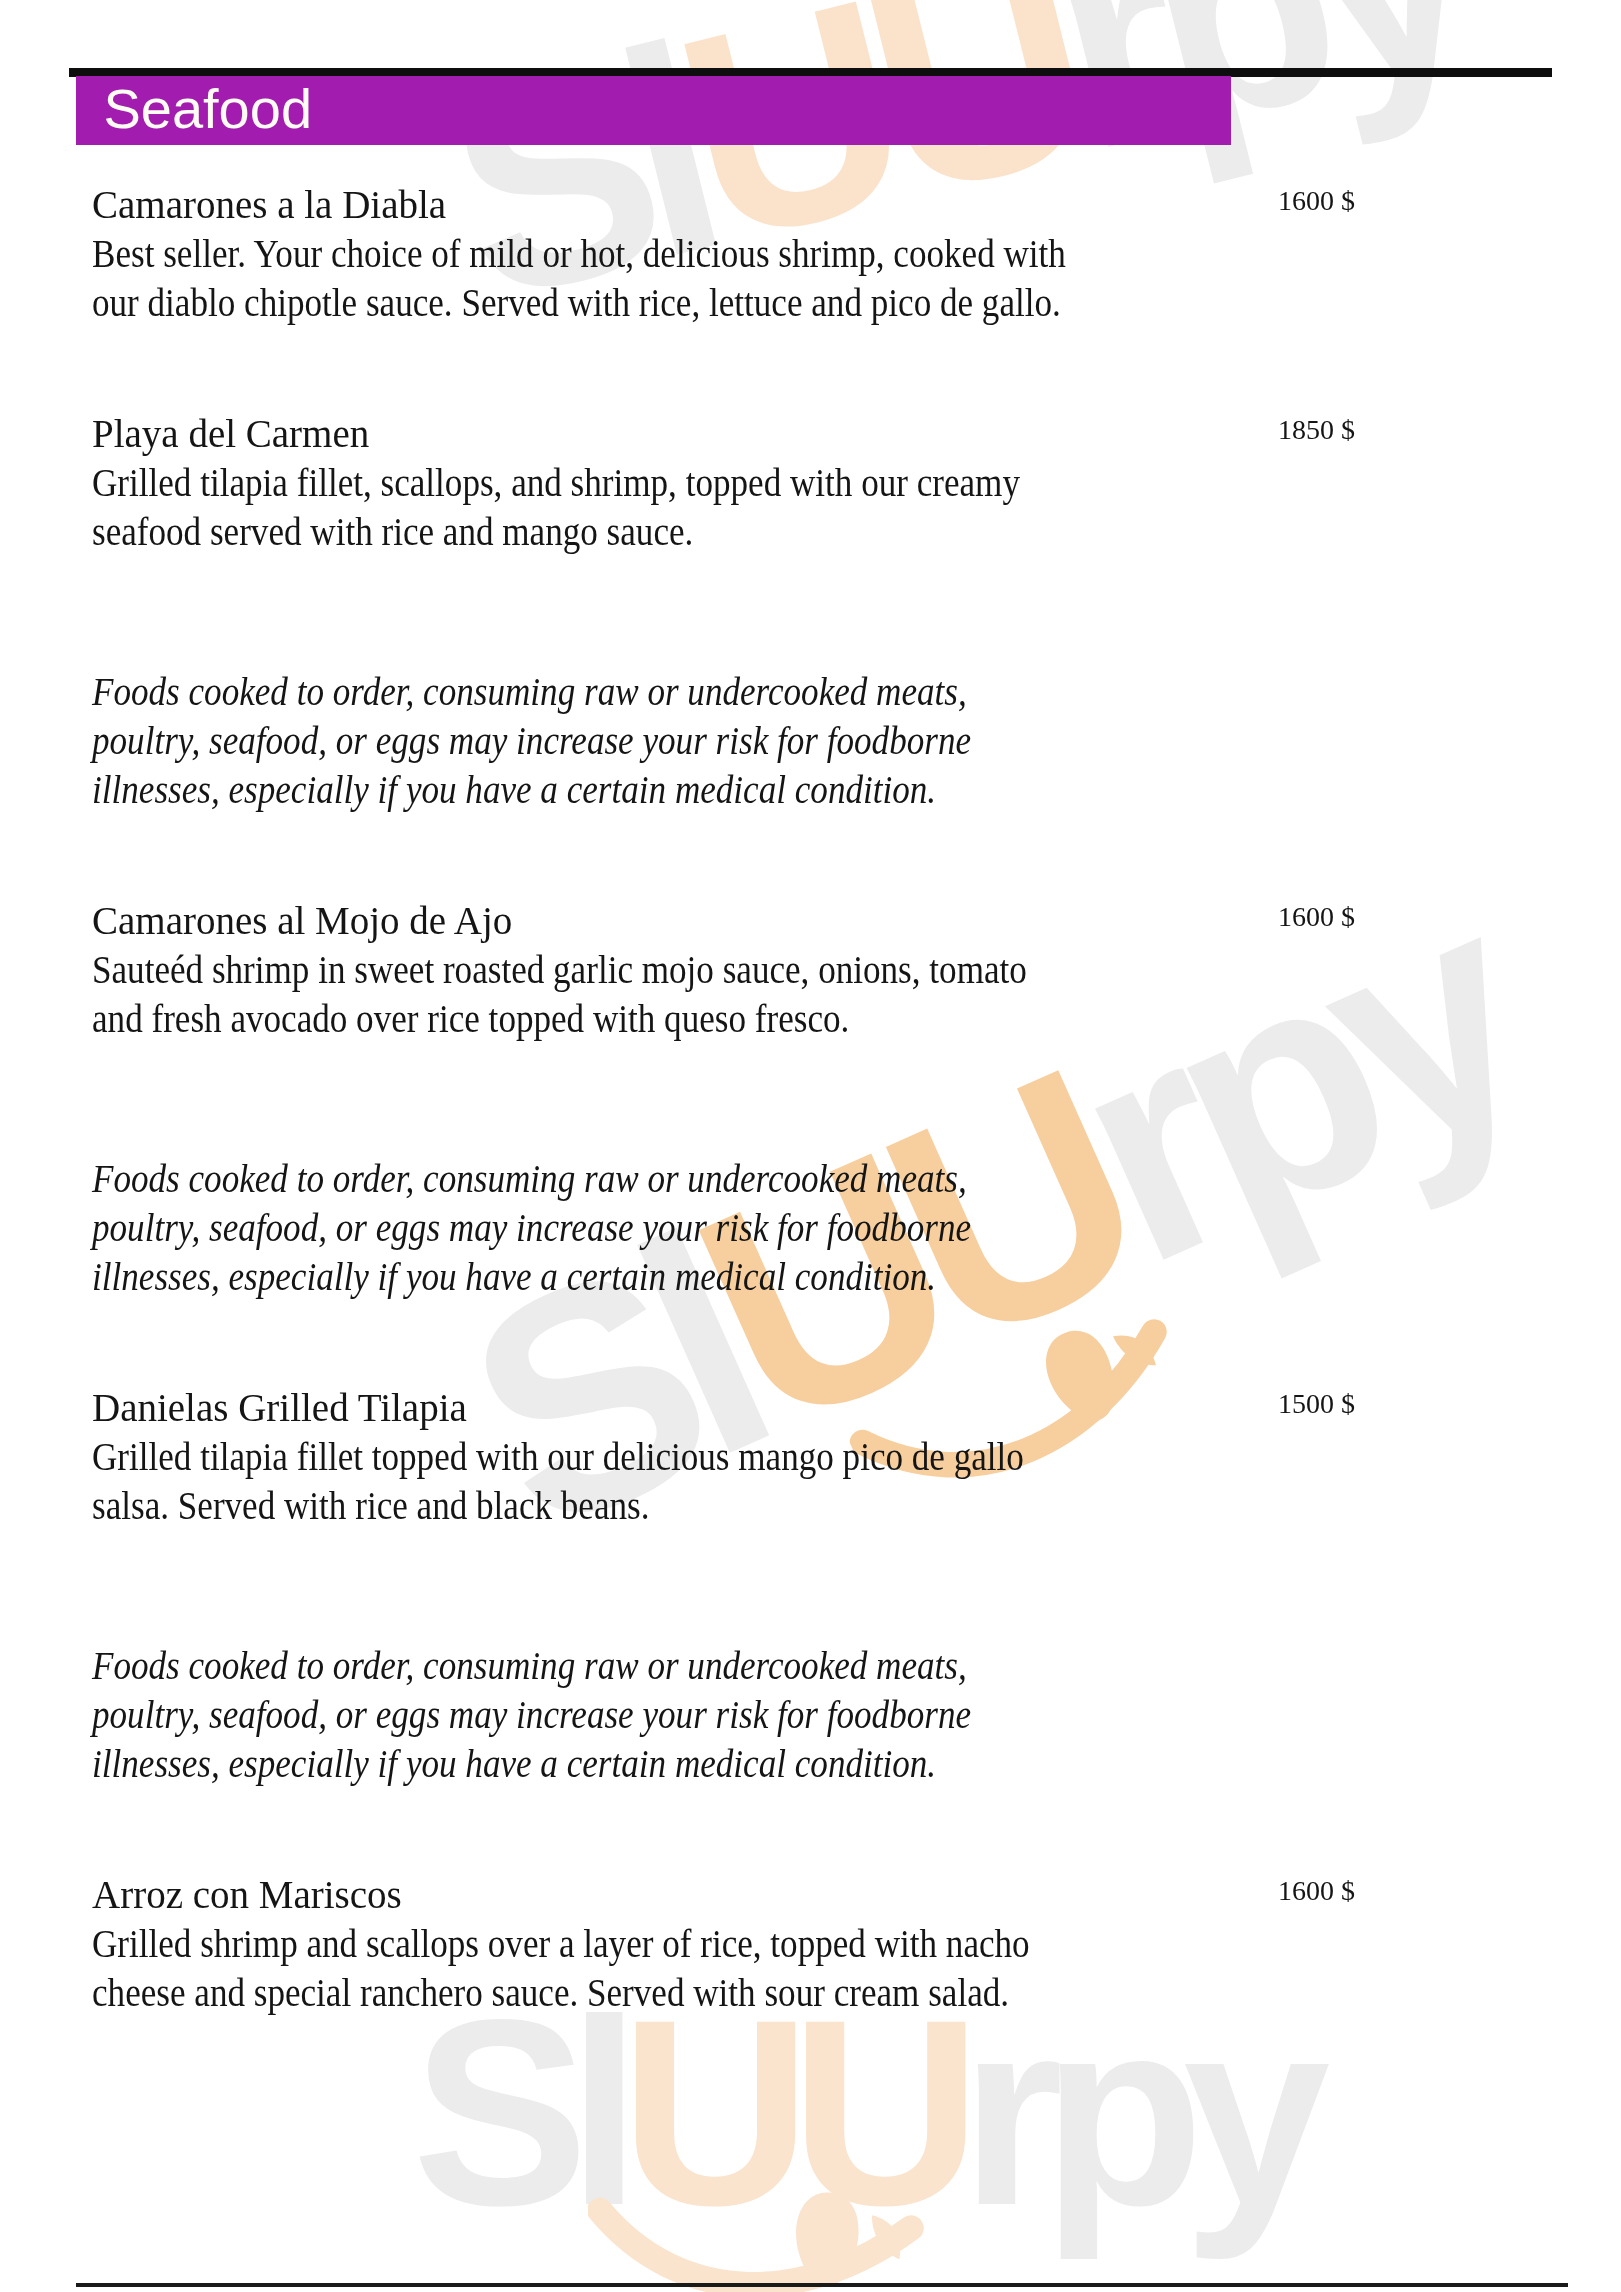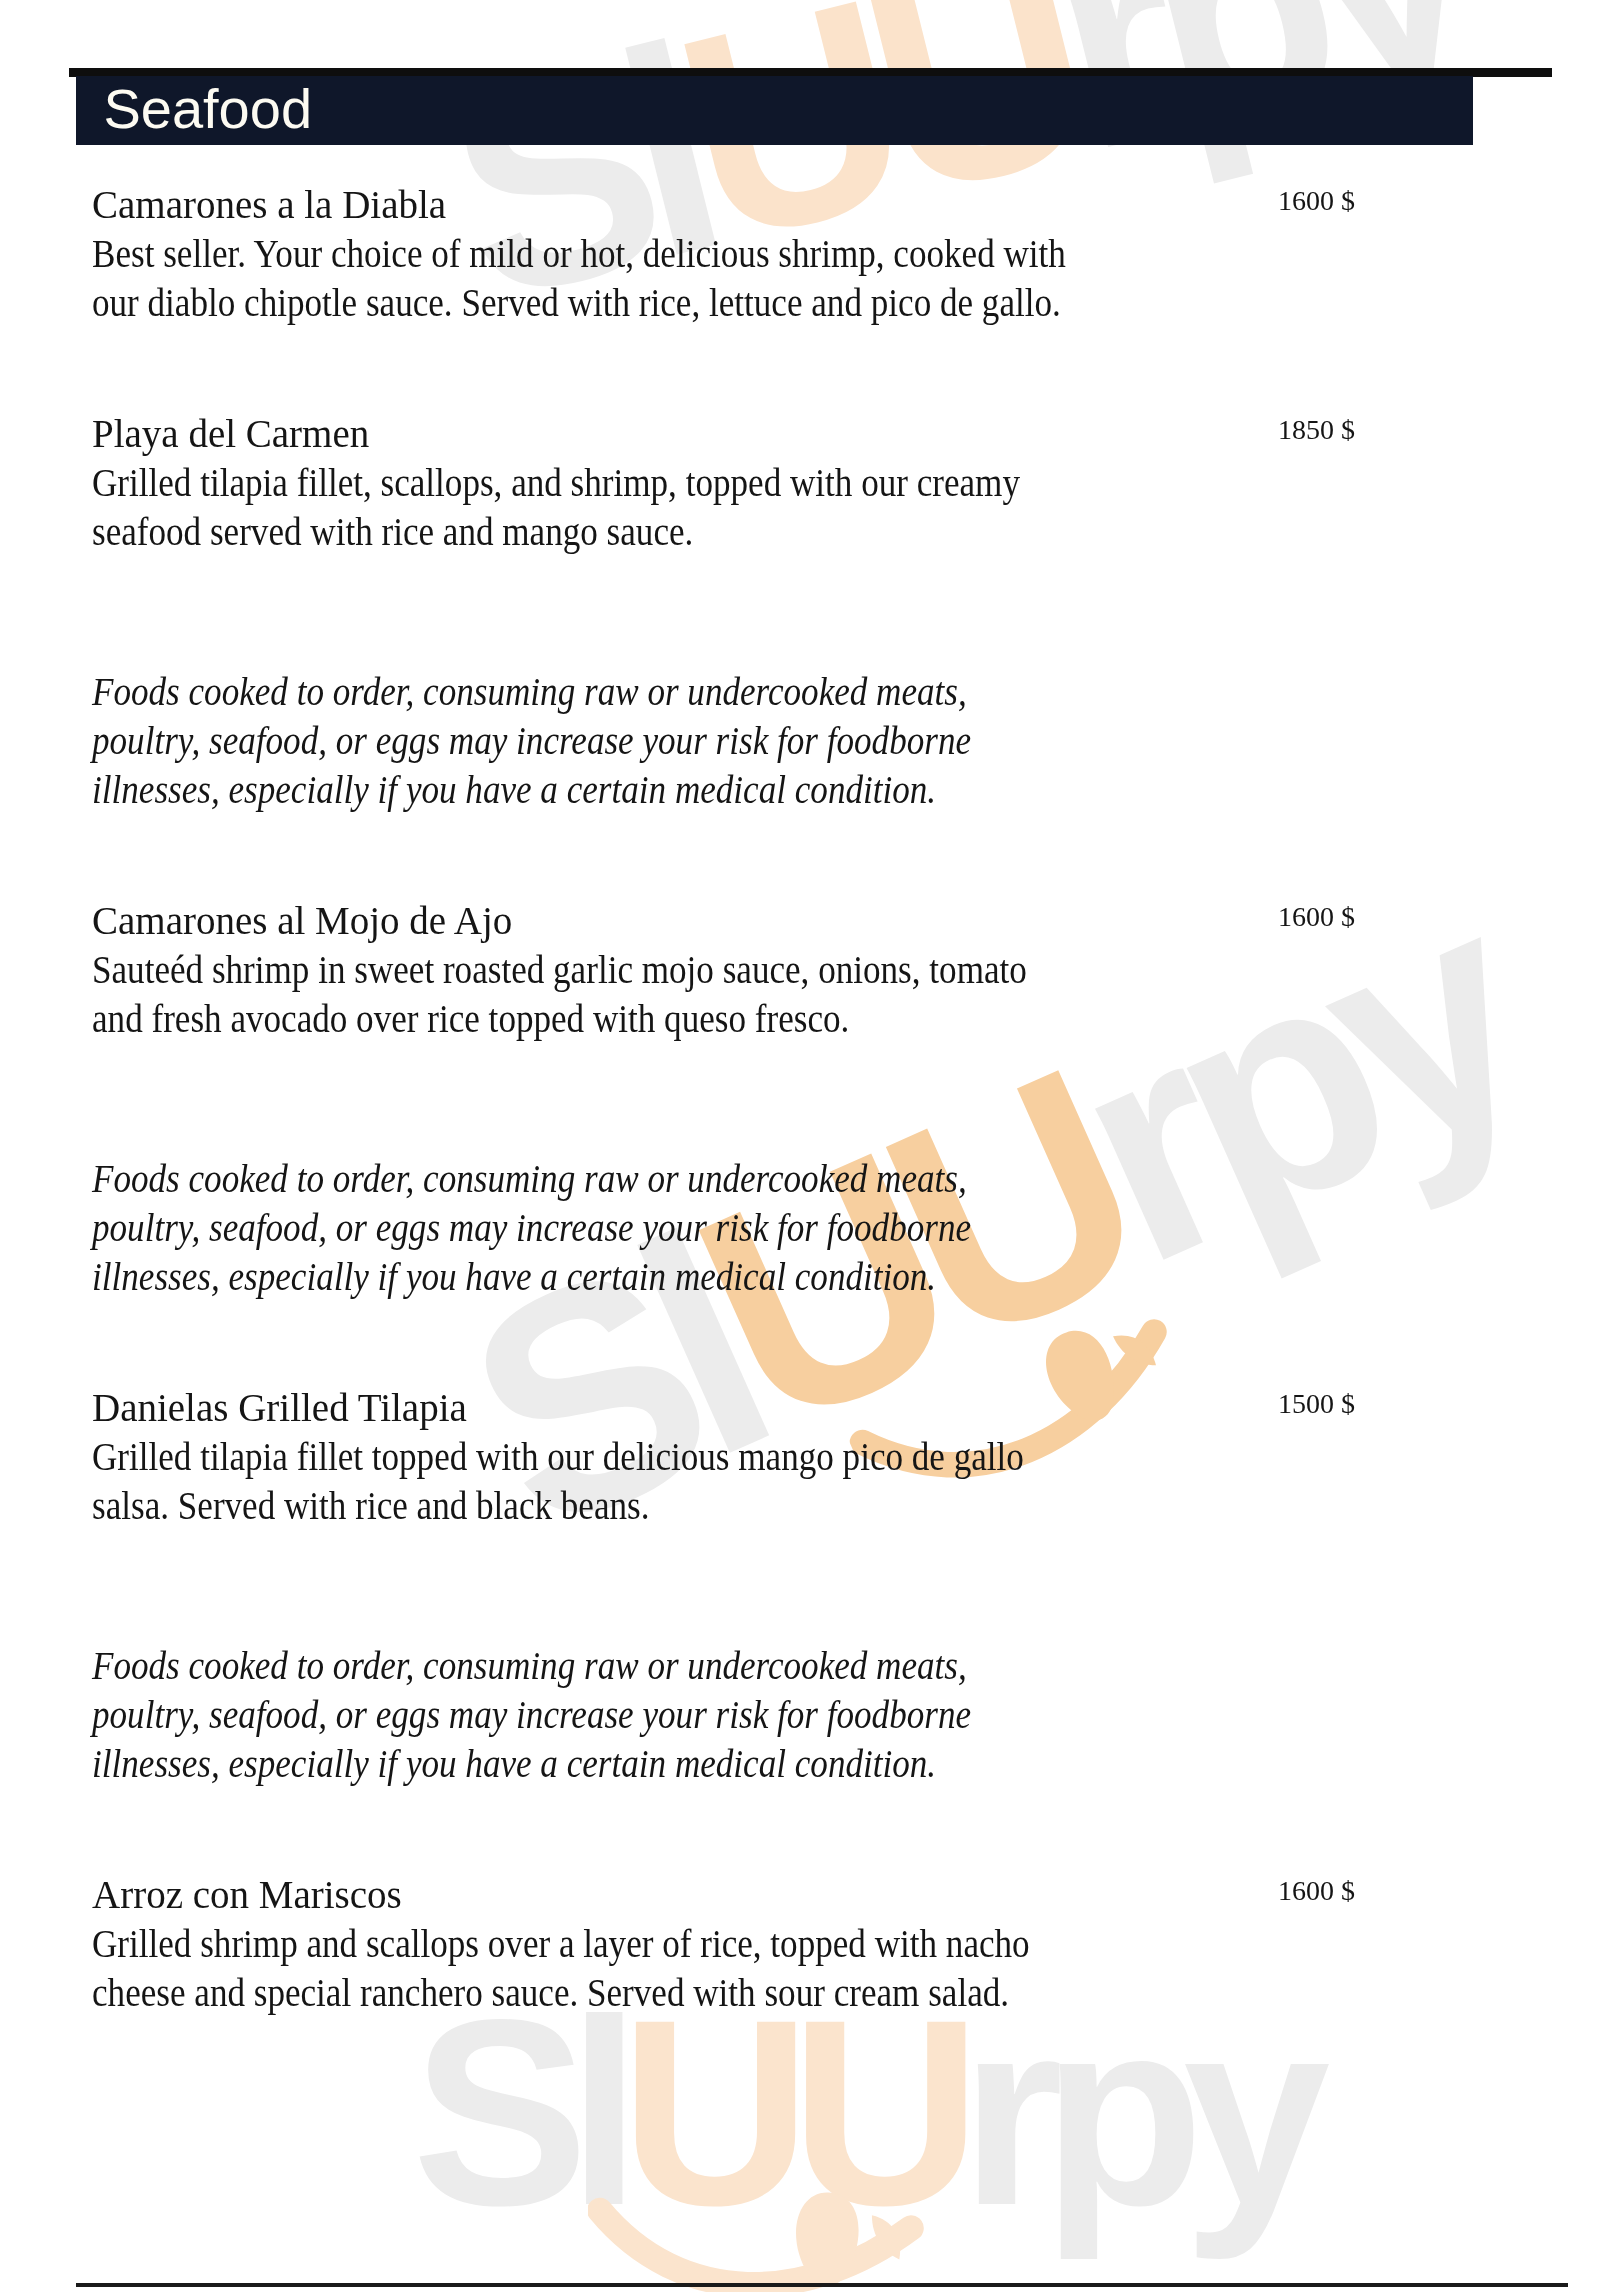--- a/index.html
+++ b/index.html
@@ -17,22 +17,22 @@
   .top-bar {
     position: absolute;
     left: 69px; top: 68px;
     width: 1483px; height: 8.8px;
     background: #0e0e0e;
     z-index: 3;
   }
   .section-bar {
     position: absolute;
     left: 76px; top: 76px;
-    width: 1397px; height: 69px;
-    background: #0f172a;
+    width: 1155px; height: 69px;
+    background: #a21caf;
     z-index: 3;
     display: flex;
     align-items: center;
   }
   .section-title {
     font-family: "Liberation Sans", sans-serif;
     font-size: 56px;
     line-height: 1;
     color: #fdfbf2;
     padding-left: 27.4px;

